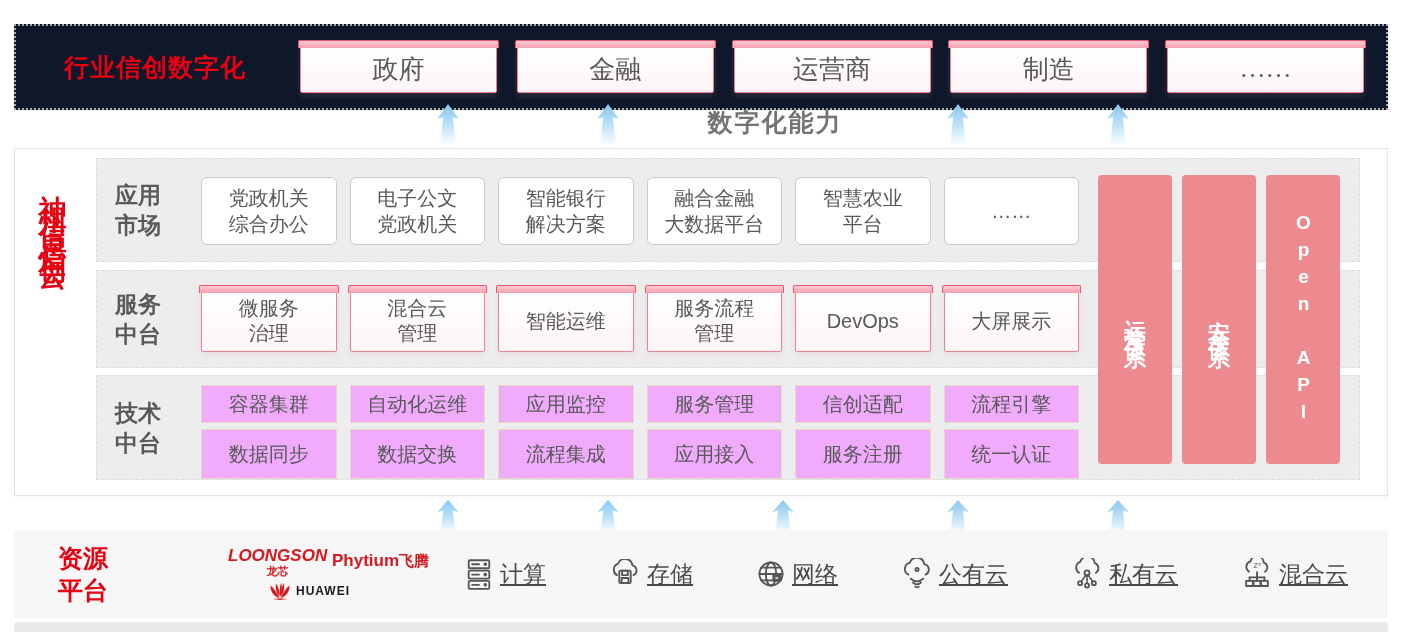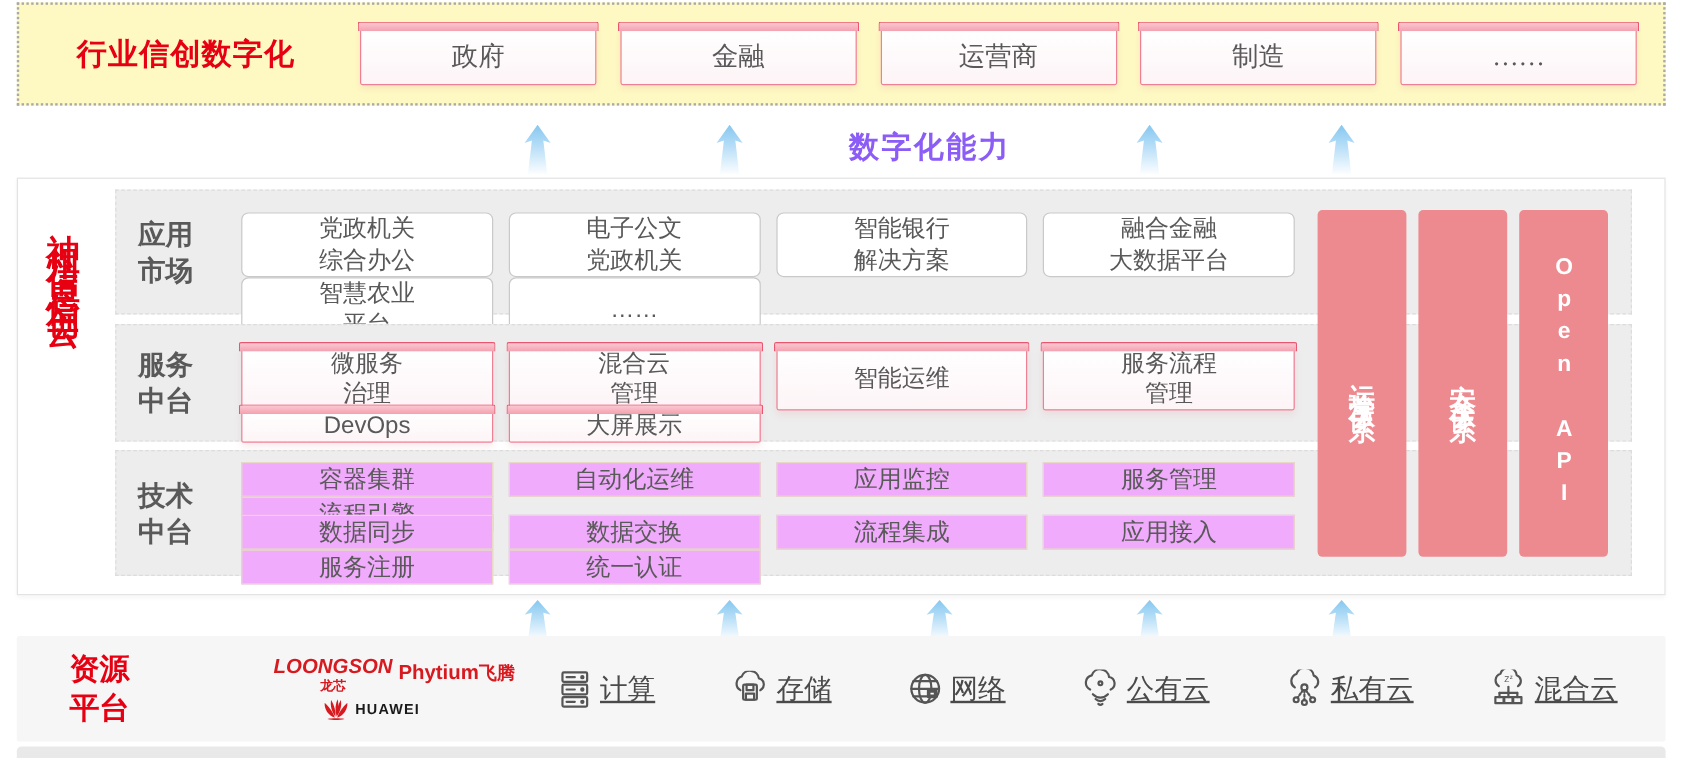--- a/index.html
+++ b/index.html
@@ -1,61 +1,61 @@
 <!DOCTYPE html>
 <html><head>
 <meta charset="utf-8">
 <style>
   * { margin:0; padding:0; box-sizing:border-box; }
   html,body { width:1402px; height:632px; background:#fff;
     font-family:"Liberation Sans","DejaVu Sans",sans-serif; }
   .stage { position:relative; width:1402px; height:632px; overflow:hidden; background:#fff; }
 
   
-  .top-banner { position:absolute; left:14px; top:2px; width:1374px; height:86px;
-    border:2px dotted #a9a9a9; background:#fef9c3;font-family:Liberation Serif, serif; }
+  .top-banner { position:absolute; left:14px; top:24px; width:1374px; height:86px;
+    border:2px dotted #a9a9a9; background:#0f172a;font-family:Liberation Serif, serif; }
   .top-banner-label { position:absolute; left:48px; top:50%; transform:translateY(-50%);
     color:#e60012; font-size:25px; font-weight:bold; letter-spacing:1px; }
   .top-items { position:absolute; left:284px; right:22px; top:0; height:100%;
     display:flex; align-items:center; justify-content:space-between; }
 
   
   .pinkbox { position:relative; background:linear-gradient(#ffffff,#fdf4f6);
     border:1px solid #ef7f95; border-radius:2px;
     display:flex; align-items:center; justify-content:center;
     color:#595959; text-align:center; box-shadow:0 3px 6px rgba(220,150,160,.18); }
   .pinkbox::before { content:""; position:absolute; left:-3px; right:-3px; top:-6px; height:7px;
     background:linear-gradient(#fbc9d2,#f4a0af); border:1px solid #ea5570; border-bottom:none;
     border-radius:2px 2px 0 0; }
-  .top-items .pinkbox { width:197px; height:48px; font-size:22px; margin-top:4px; }
+  .top-items .pinkbox { width:197px; height:48px; font-size:26px; margin-top:4px; }
 
   
   .cap-label { position:absolute; top:106px; left:775px; transform:translateX(-50%);
-    color:#8b5cf6; font-size:25px; font-weight:bold; letter-spacing:2px; }
+    color:#737373; font-size:25px; font-weight:bold; letter-spacing:2px; }
   .arrow { position:absolute; width:34px; height:42px;
     background:linear-gradient(to bottom,#85c7f0 0%,#bfe2f8 50%,rgba(255,255,255,0) 100%);
     clip-path:polygon(50% 0%,82% 36%,64% 31%,74% 100%,26% 100%,36% 31%,18% 36%); }
 
   
   .main-box { position:absolute; left:14px; top:148px; width:1374px; height:348px;
     background:#fff; border:1px solid #e3e3e3; box-shadow:0 2px 4px rgba(0,0,0,.04); }
   .v-title { position:absolute; left:36px; top:173px; height:300px;
     writing-mode:vertical-rl; text-orientation:upright;
     color:#e60012; font-size:28px; font-weight:bold; letter-spacing:12px; line-height:32px; }
 
   .band { position:absolute; left:96px; width:1264px; background:#ededed;
     border:1px dashed #dcdcdc; }
   .band1 { top:158px; height:104px; }
   .band2 { top:270px; height:98px; }
   .band3 { top:375px; height:105px; }
   .band-label { position:absolute; left:0; top:0; bottom:0; width:82px;
     display:flex; align-items:center; justify-content:center;
     color:#595959; font-size:23px; font-weight:bold; line-height:30px; text-align:center; }
   .band-items { position:absolute; left:82px; width:900px; display:grid;
-    grid-template-columns:repeat(4,1fr); column-gap:13px;padding-left:22px; }
+    grid-template-columns:repeat(6,1fr); column-gap:13px;padding-left:22px; }
   .pre { white-space:pre-line;border-radius:12px; }
 
   .band1 .band-items { top:18px; height:68px; }
   .plainbox { background:#fff; border:1px solid #c9c9c9; border-radius:6px;
     display:flex; align-items:center; justify-content:center;
     color:#595959; font-size:20px; line-height:26px; text-align:center; }
 
   .band2 .band-items { top:19px; height:62px; }
   .band2 .pinkbox { font-size:20px; line-height:25px; border-radius:2px; }
 
@@ -155,20 +155,21 @@
   </div>
 
   <div class="band band3">
     <div class="band-label pre">技术
 中台</div>
     <div class="band-items items-a">
       <div class="flatbox">容器集群</div>
       <div class="flatbox">自动化运维</div>
       <div class="flatbox">应用监控</div>
       <div class="flatbox">服务管理</div>
+      <div class="flatbox">信创适配</div>
       <div class="flatbox">流程引擎</div>
     </div>
     <div class="band-items items-b">
       <div class="flatbox">数据同步</div>
       <div class="flatbox">数据交换</div>
       <div class="flatbox">流程集成</div>
       <div class="flatbox">应用接入</div>
       <div class="flatbox">服务注册</div>
       <div class="flatbox">统一认证</div>
     </div>

